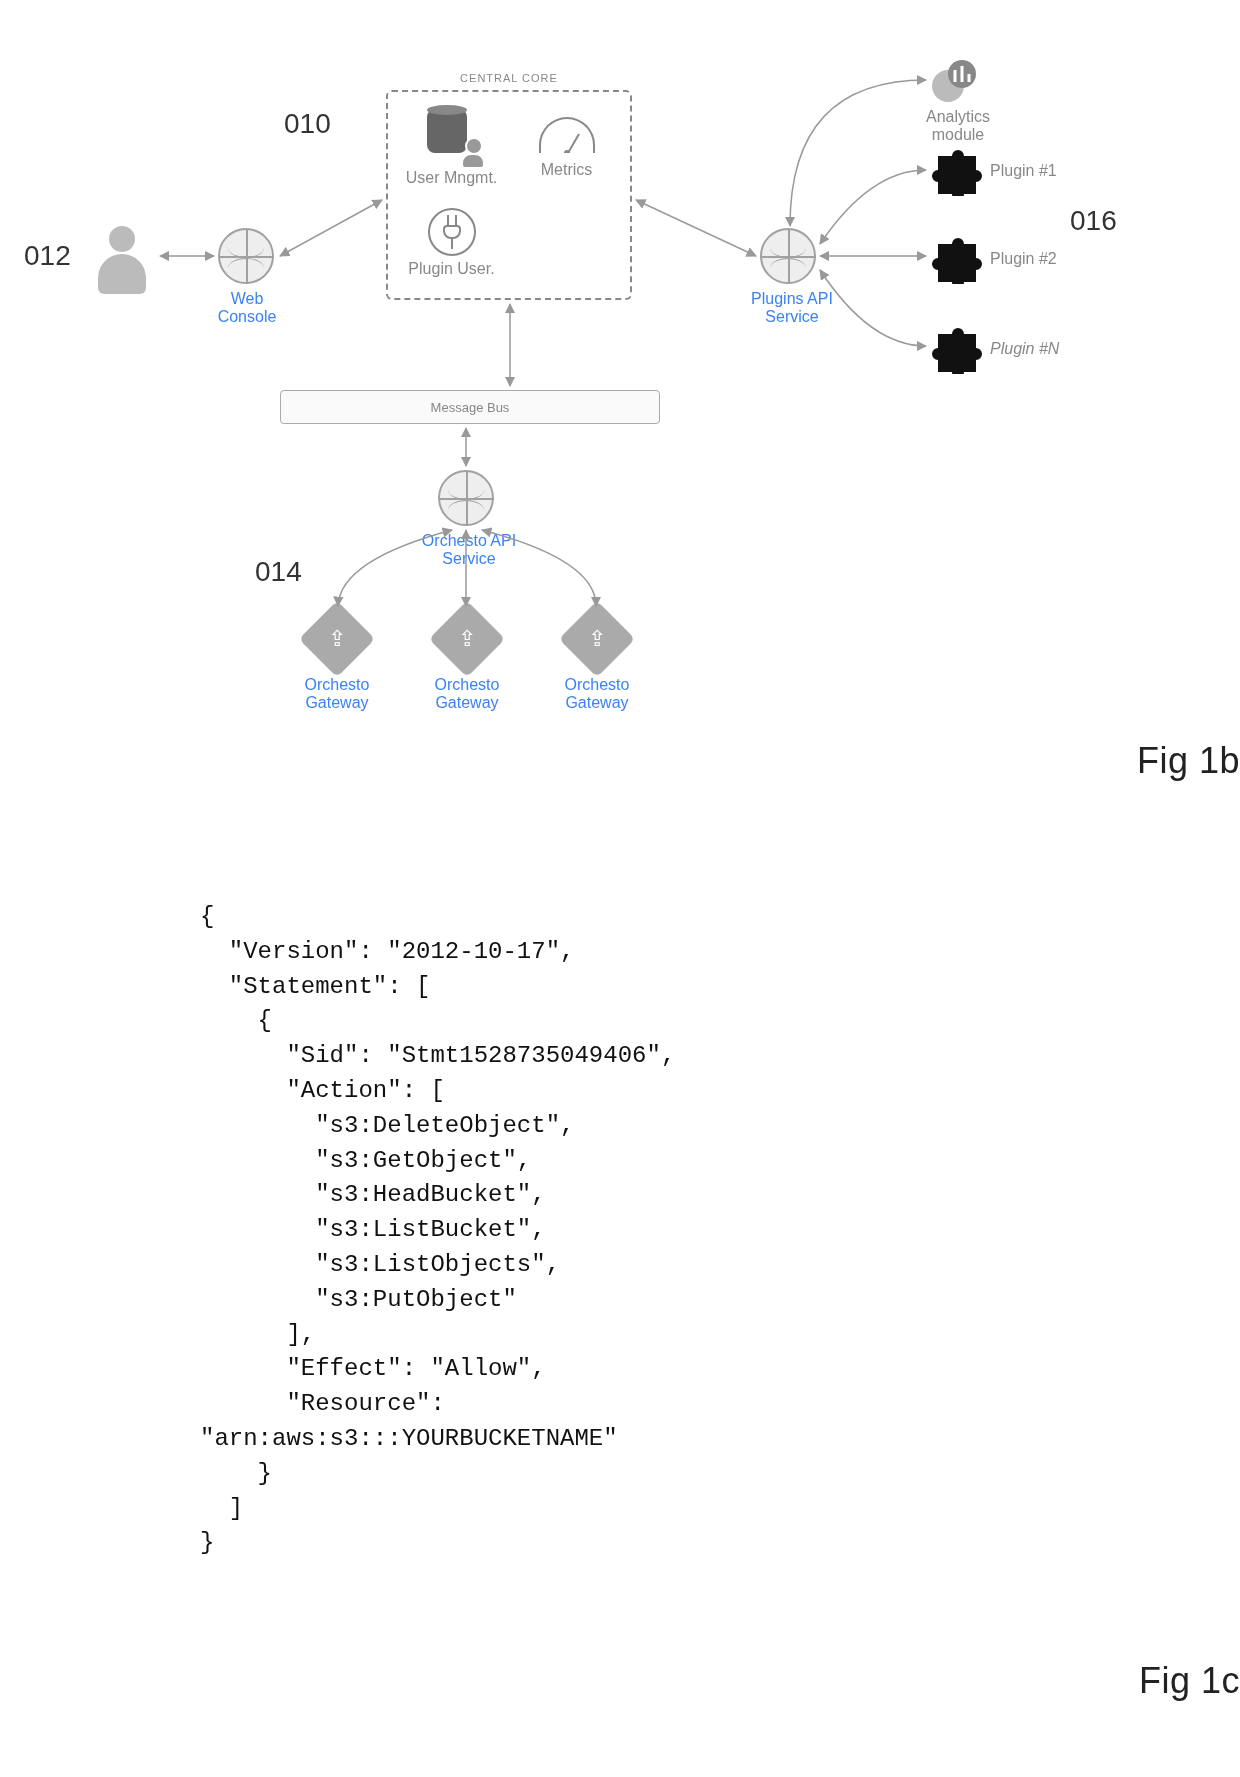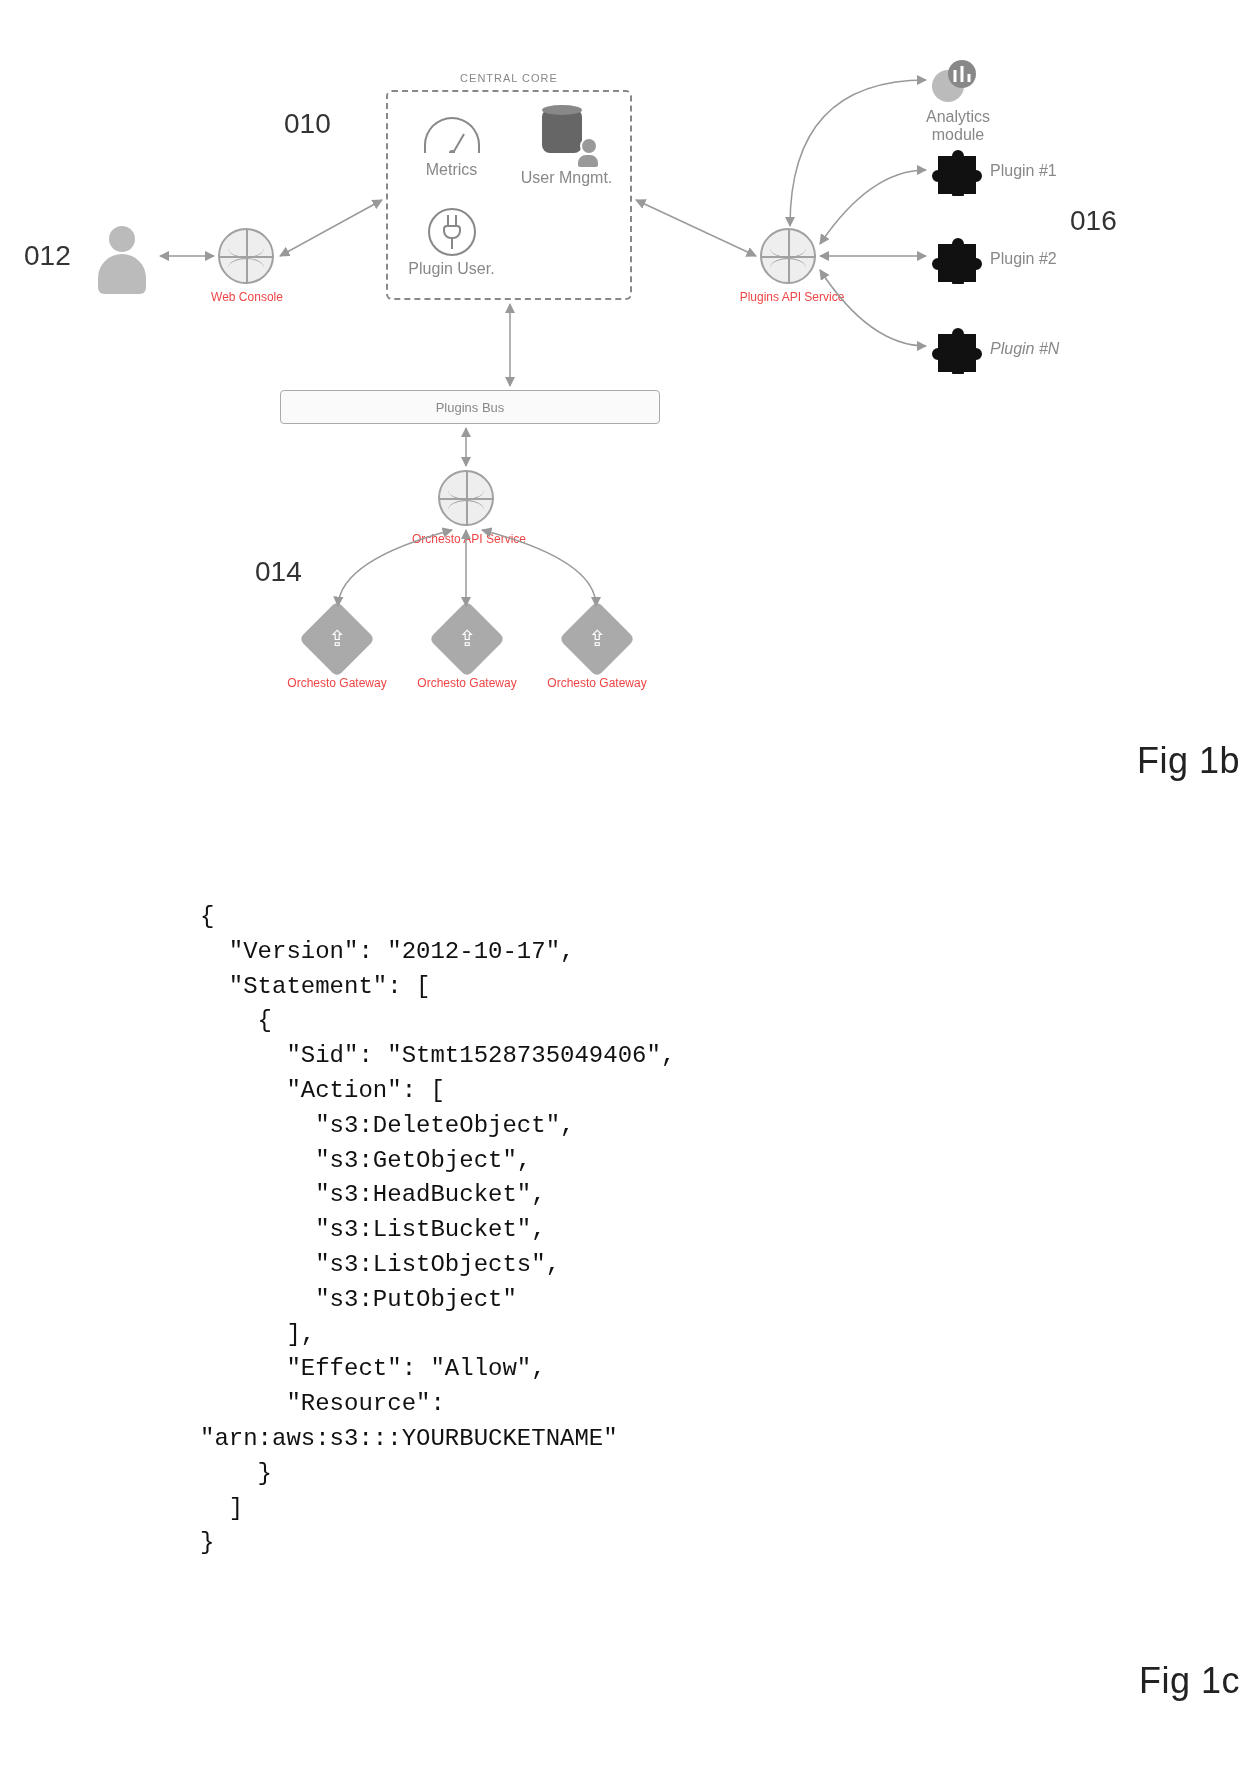--- a/index.html
+++ b/index.html
@@ -18,22 +18,22 @@
     font-weight: 400;
     color: #333;
   }
   .fig-caption {
     font-size: 36px;
     text-align: right;
     color: #222;
     letter-spacing: 0.5px;
   }
   .small-label {
-    font-size: 12px;
-    color: #ef4444;
+    font-size: 16px;
+    color: #3b82f6;
     text-align: center;
   }
   .tiny-label {
     font-size: 16px;
     color: #888;
     text-align: center;
   }
   .globe {
     width: 56px; height: 56px;
     border: 2px solid #a1a1a1;
@@ -161,37 +161,37 @@
   <div class="globe">
       <div class="curve"></div>
       <div class="curve up"></div>
     </div>
 </div>
 <div class="abs small-label" style="left:202px; top:290px; width:90px;">Web Console</div>
 
 <div class="abs core-box" style="left:386px; top:90px;">
   <div class="core-title">CENTRAL CORE</div>
   <div class="core-grid">
-    <div class="core-cell">
-      <div class="speedo">
-          <div class="needle"></div>
-          <div class="dot"></div>
-        </div>
-      <div class="tiny-label" style="margin-top:8px;">Metrics</div>
-    </div>
     <div class="core-cell">
       <div class="dbuser">
           <div class="cyl"></div>
           <div class="top"></div>
           <div class="h"></div>
           <div class="b"></div>
         </div>
       <div class="tiny-label" style="margin-top:6px;">User Mngmt.</div>
     </div>
     <div class="core-cell">
+      <div class="speedo">
+          <div class="needle"></div>
+          <div class="dot"></div>
+        </div>
+      <div class="tiny-label" style="margin-top:8px;">Metrics</div>
+    </div>
+    <div class="core-cell">
       <div class="plug">
           <div class="prongs">
             <div class="body"></div>
             <div class="cord"></div>
           </div>
         </div>
       <div class="tiny-label" style="margin-top:4px;">Plugin User.</div>
     </div>
   </div>
 </div>
@@ -230,21 +230,21 @@
 <div class="abs tiny-label" style="left:990px; top:250px; width:70px; text-align:left;">Plugin #2</div>
 
 <div class="abs puzzle" style="left:930px; top:320px;">
   <svg viewBox="0 0 54 54">
       <path fill="#111" d="M8 14h14a6 6 0 1 1 12 0h12v14a6 6 0 1 1 0 12v12H34a6 6 0 1 1-12 0H8V40a6 6 0 1 1 0-12z"></path>
     </svg>
 </div>
 <div class="abs tiny-label" style="left:990px; top:340px; width:70px; text-align:left;font-style:italic;">Plugin #N</div>
 
 <div class="abs msgbus" style="left:280px; top:390px;">
-  <span>Plugins Bus</span>
+  <span>Message Bus</span>
 </div>
 
 <div class="abs" style="left:438px; top:470px;">
   <div class="globe">
       <div class="curve"></div>
       <div class="curve up"></div>
     </div>
 </div>
 <div class="abs small-label" style="left:404px; top:532px; width:130px;">Orchesto API Service</div>
 

